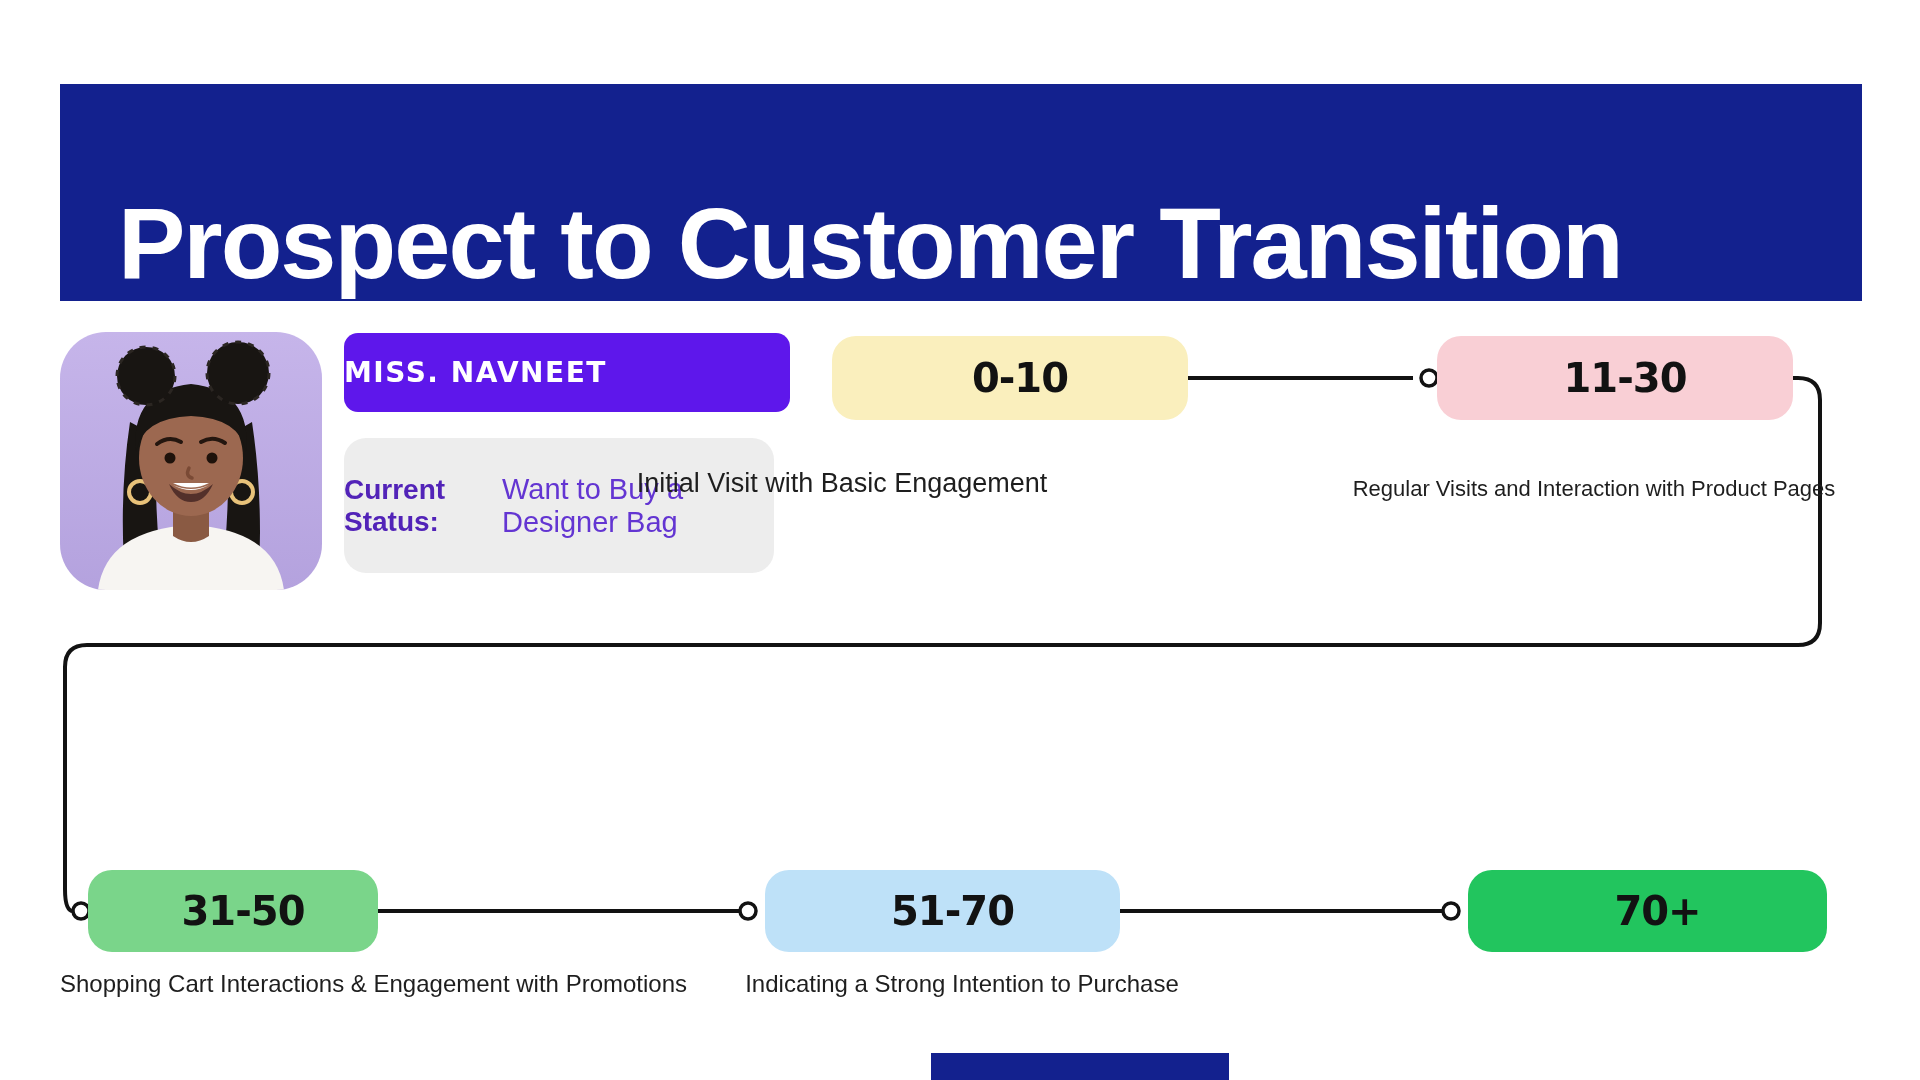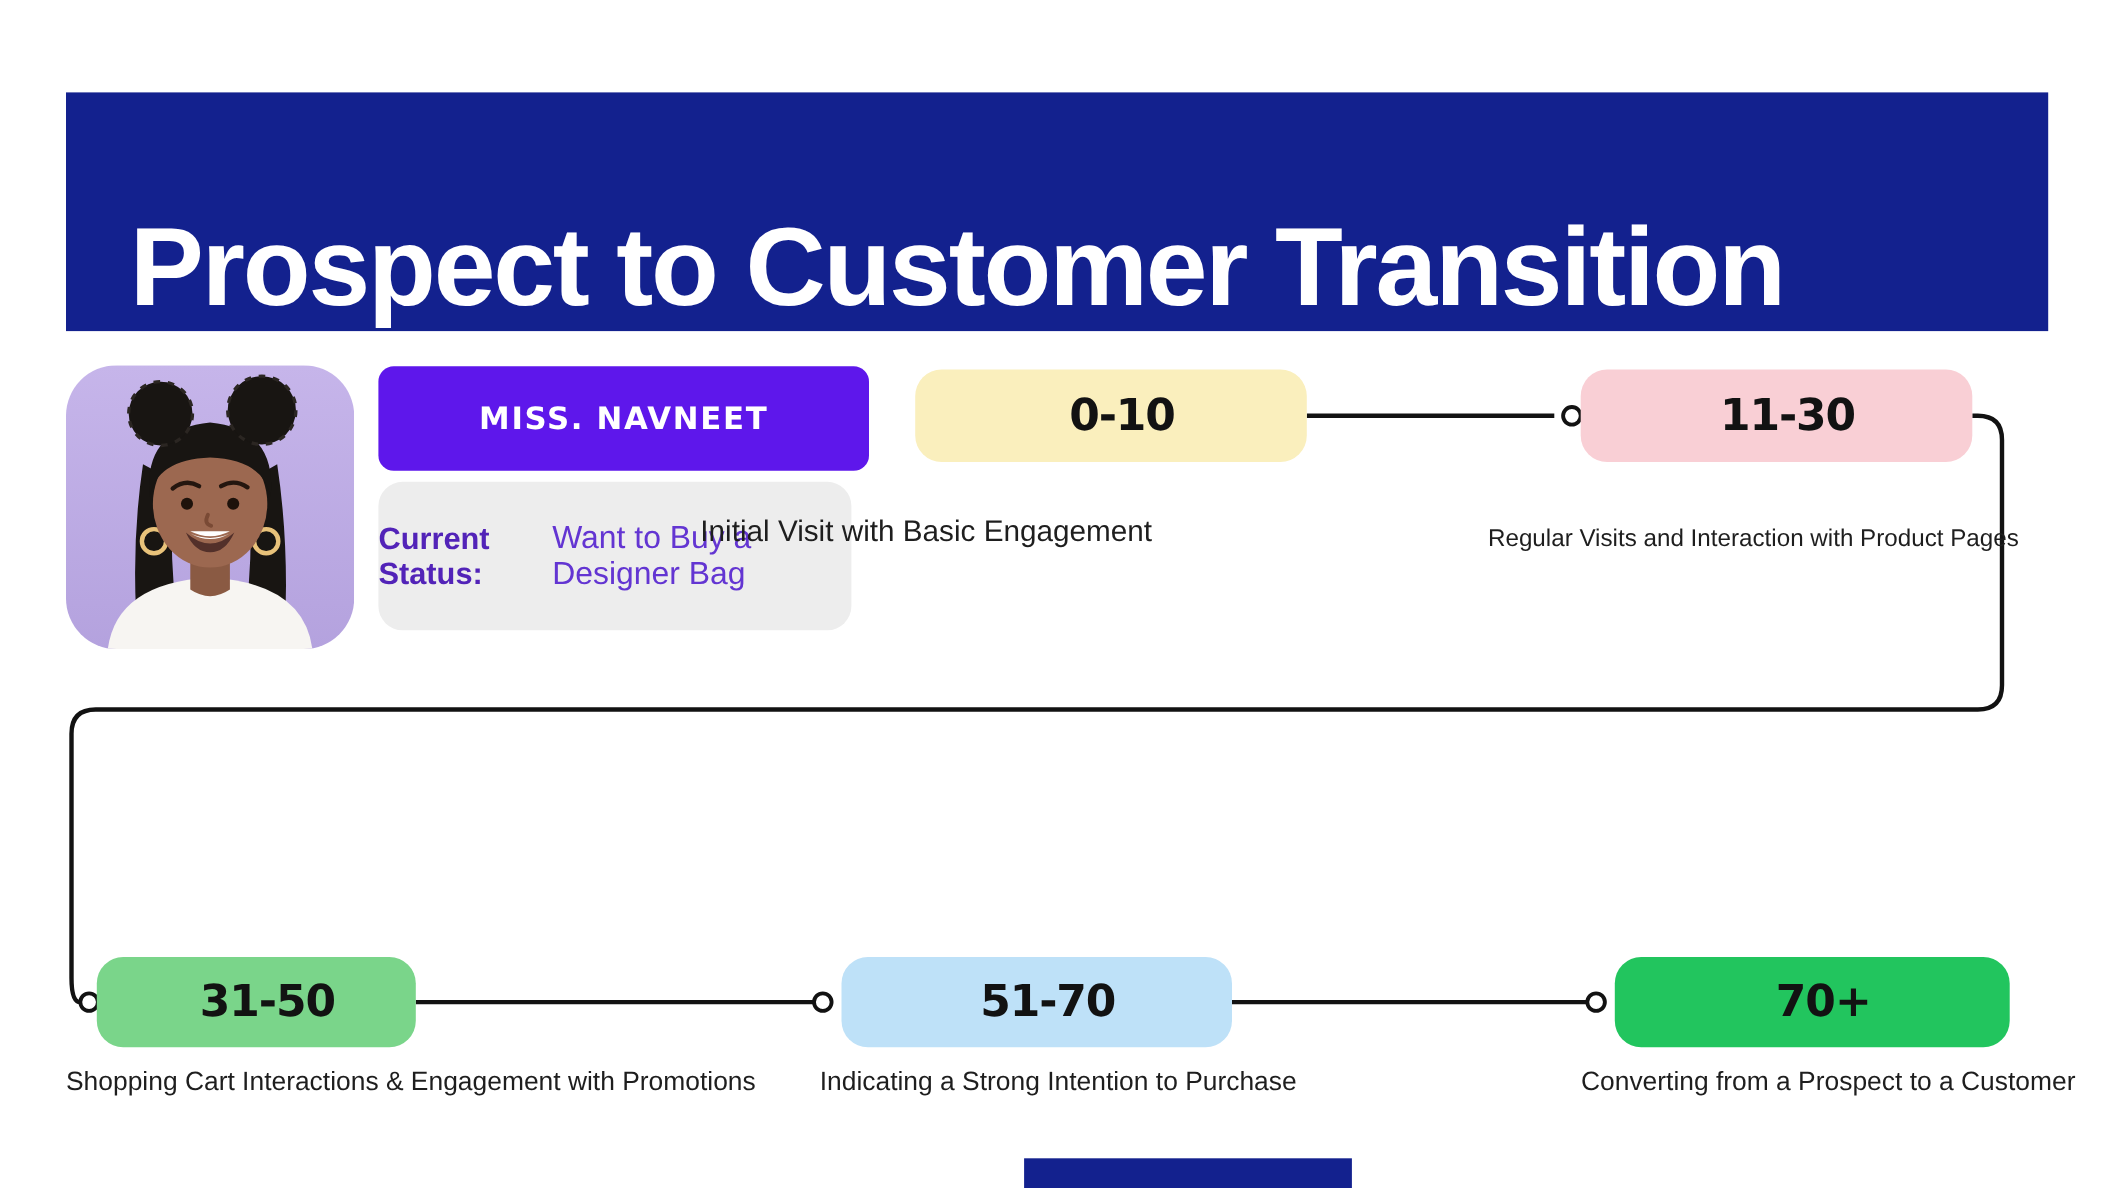--- a/index.html
+++ b/index.html
@@ -14,22 +14,22 @@
   .banner h1 { color:#ffffff; font-size:101px; font-weight:800; letter-spacing:-2px;
                padding-left:10px; white-space:nowrap;
                font-family:"Liberation Sans", sans-serif; }
 
   
   .avatar { left:60px; top:332px; width:262px; height:258px; border-radius:46px;
             overflow:hidden; }
   .avatar svg { display:block; }
 
   
-  .badge { left:344px; top:333px; width:446px; height:95px; border-radius:14px;
-           display:flex; align-items:center; justify-content:center; }
+  .badge { left:344px; top:333px; width:446px; height:79px; border-radius:14px;
+           display:flex; align-items:center; }
   .badge span { font-size:28px; font-weight:800; color:#ffffff; letter-spacing:1.5px;
                 font-family:"DejaVu Sans", sans-serif; }
 
   
   .status { left:344px; top:438px; width:430px; height:135px; border-radius:22px;
             display:flex; flex-direction:row; align-items:center; justify-content:center;
             gap:6px; }
   .status .label { font-size:28px; font-weight:700; color:#5223B8; }
   .status .value { font-size:29px; font-weight:400; color:#6335D2; }
 
@@ -146,17 +146,16 @@
     <span>51-70</span>
   </div>
   <div class="abs range-box s4" style="background: #22c55e;">
     <span>70+</span>
   </div>
 
   <div class="abs caption centered c0">Initial Visit with Basic Engagement</div>
   <div class="abs caption centered c1">Regular Visits and Interaction with Product Pages</div>
   <div class="abs caption c2">Shopping Cart Interactions &amp; Engagement with Promotions</div>
   <div class="abs caption centered c3">Indicating a Strong Intention to Purchase</div>
-  <div class="abs caption centered c4">Converting from a Prospect to a Customer</div>
 
   <div class="abs footer-bar" style="background: rgb(19, 33, 142);"></div>
 
 </div>
 
 </body></html>

